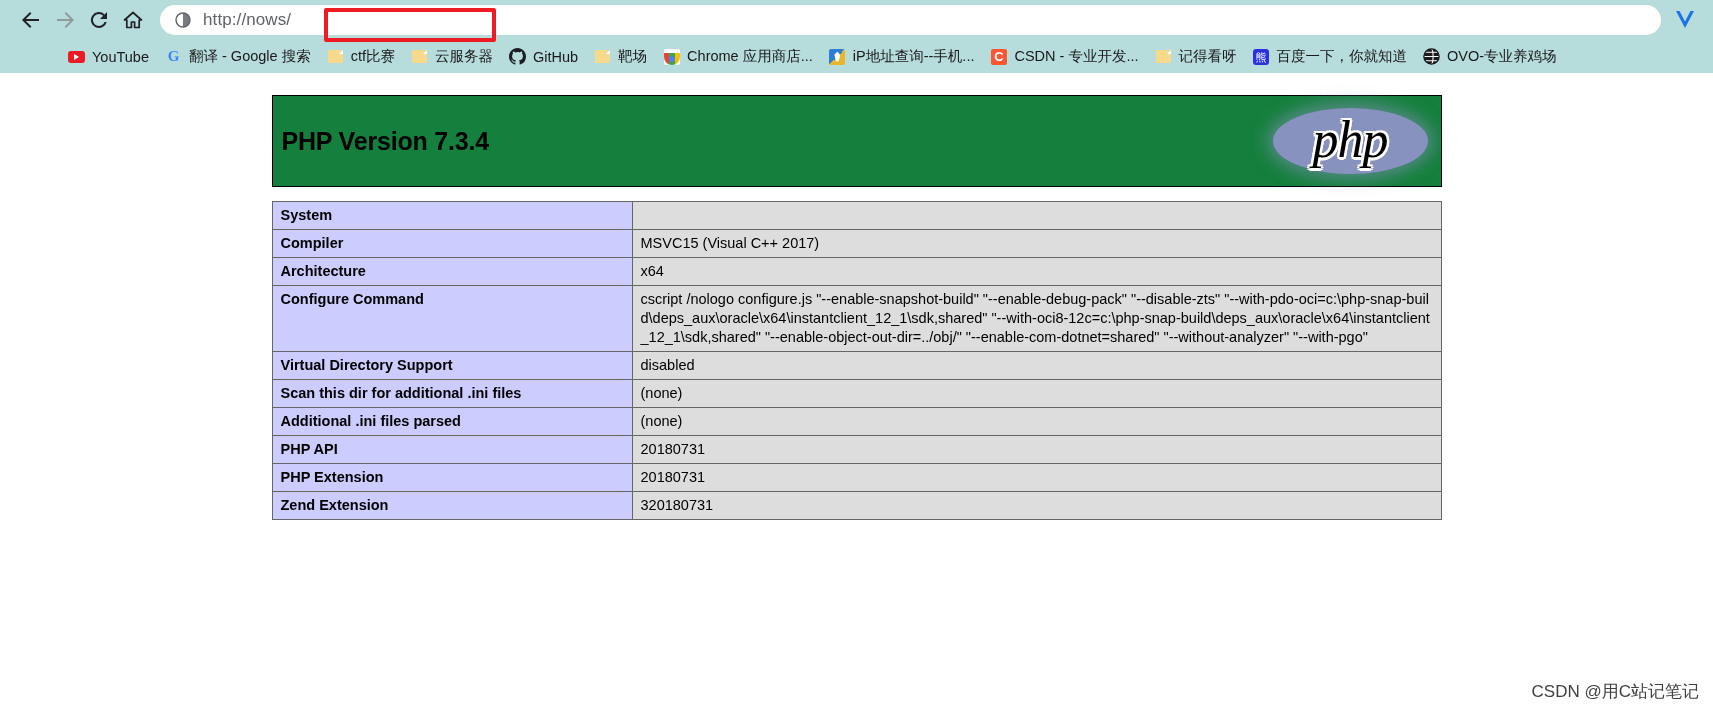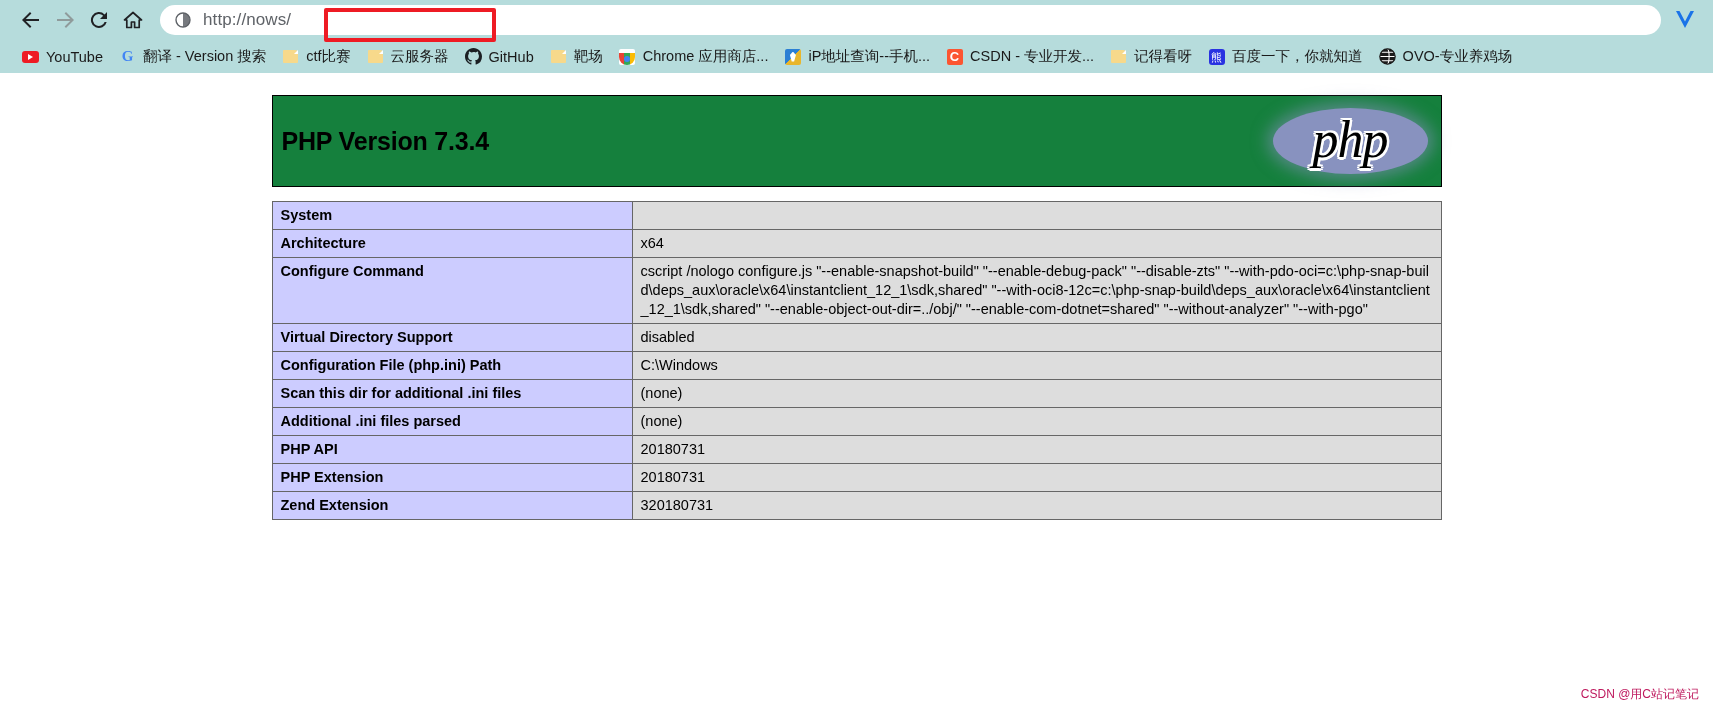--- a/index.html
+++ b/index.html
@@ -83,20 +83,21 @@
     cursor: pointer;
   }
 
   
   #bookmarks-bar {
     height: 33px;
     display: flex;
     align-items: center;
     padding: 0 8px 0 14px;
     gap: 0px;
+    margin-left: 46px;
   }
   .bookmark {
     display: flex;
     align-items: center;
     height: 26px;
     padding: 0 8px;
     border-radius: 4px;
     cursor: pointer;
     white-space: nowrap;
     flex: 0 0 auto;
@@ -301,22 +302,22 @@
   #php-table td.val {
     background: #dddddd;
     color: #000000;
     word-break: break-all;
   }
 
   #watermark {
     position: absolute;
     right: 14px;
     bottom: 7px;
-    font-size: 12px;
-    color: #be185d;
+    font-size: 17px;
+    color: #404040;
     font-family: "Liberation Sans", sans-serif;
     user-select: none;
   }
 </style>
 </head>
 <body>
 
 <div id="browser-chrome">
 
   <div id="toolbar">
@@ -371,21 +372,21 @@
       <span class="bm-icon">
           <span class="ico-youtube"></span>
         </span>
       <span class="bm-label">YouTube</span>
     </div>
 
     <div class="bookmark">
       <span class="bm-icon">
           <span class="ico-google">G</span>
         </span>
-      <span class="bm-label">翻译 - Version 搜索</span>
+      <span class="bm-label">翻译 - Google 搜索</span>
     </div>
 
     <div class="bookmark">
       <span class="bm-icon">
           <span class="ico-folder"></span>
         </span>
       <span class="bm-label">ctf比赛</span>
     </div>
 
     <div class="bookmark">
@@ -477,34 +478,34 @@
       </div>
     </div>
 
     <table id="php-table">
       <tbody>
         <tr>
           <td class="key">System</td>
           <td class="val"></td>
         </tr>
         <tr>
+          <td class="key">Compiler</td>
+          <td class="val">MSVC15 (Visual C++ 2017)</td>
+        </tr>
+        <tr>
           <td class="key">Architecture</td>
           <td class="val">x64</td>
         </tr>
         <tr>
           <td class="key">Configure Command</td>
           <td class="val">cscript /nologo configure.js "--enable-snapshot-build" "--enable-debug-pack" "--disable-zts" "--with-pdo-oci=c:\php-snap-build\deps_aux\oracle\x64\instantclient_12_1\sdk,shared" "--with-oci8-12c=c:\php-snap-build\deps_aux\oracle\x64\instantclient_12_1\sdk,shared" "--enable-object-out-dir=../obj/" "--enable-com-dotnet=shared" "--without-analyzer" "--with-pgo"</td>
         </tr>
         <tr>
           <td class="key">Virtual Directory Support</td>
           <td class="val">disabled</td>
-        </tr>
-        <tr>
-          <td class="key">Configuration File (php.ini) Path</td>
-          <td class="val">C:\Windows</td>
         </tr>
         <tr>
           <td class="key">Scan this dir for additional .ini files</td>
           <td class="val">(none)</td>
         </tr>
         <tr>
           <td class="key">Additional .ini files parsed</td>
           <td class="val">(none)</td>
         </tr>
         <tr>

